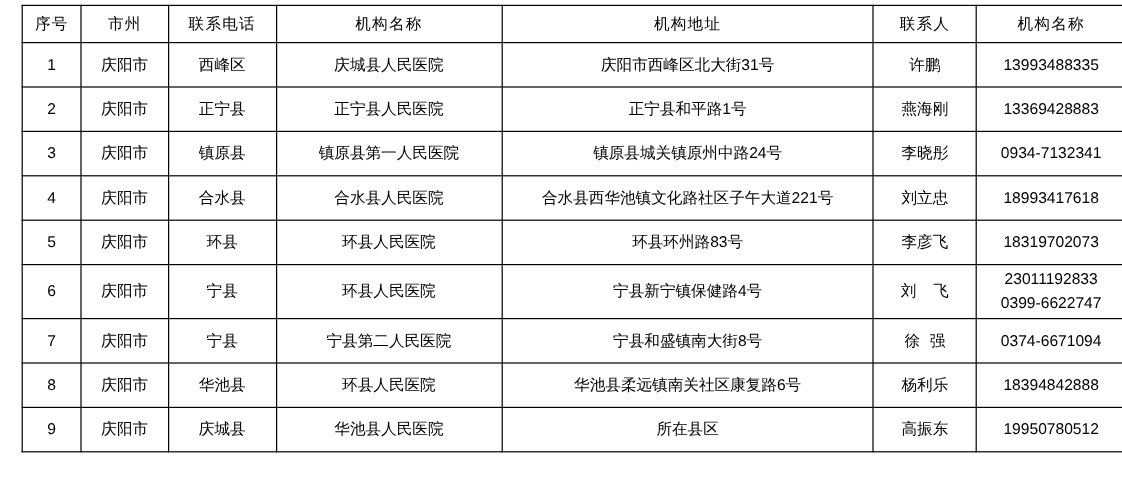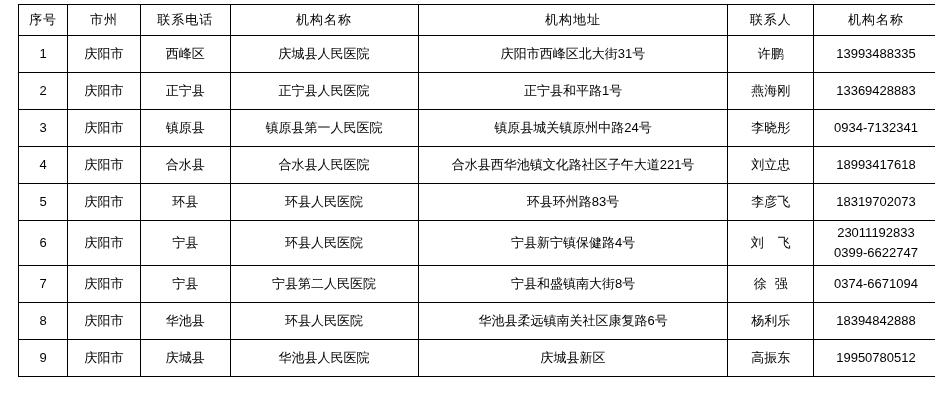--- a/index.html
+++ b/index.html
@@ -170,19 +170,19 @@
         <td>环县人民医院</td>
         <td>华池县柔远镇南关社区康复路6号</td>
         <td>杨利乐</td>
         <td>18394842888</td>
       </tr>
       <tr>
         <td>9</td>
         <td>庆阳市</td>
         <td>庆城县</td>
         <td>华池县人民医院</td>
-        <td>庆城县新区</td>
+        <td>所在县区</td>
         <td>高振东</td>
         <td>19950780512</td>
       </tr>
     </tbody>
   </table>
 </div>
 
 </body></html>

